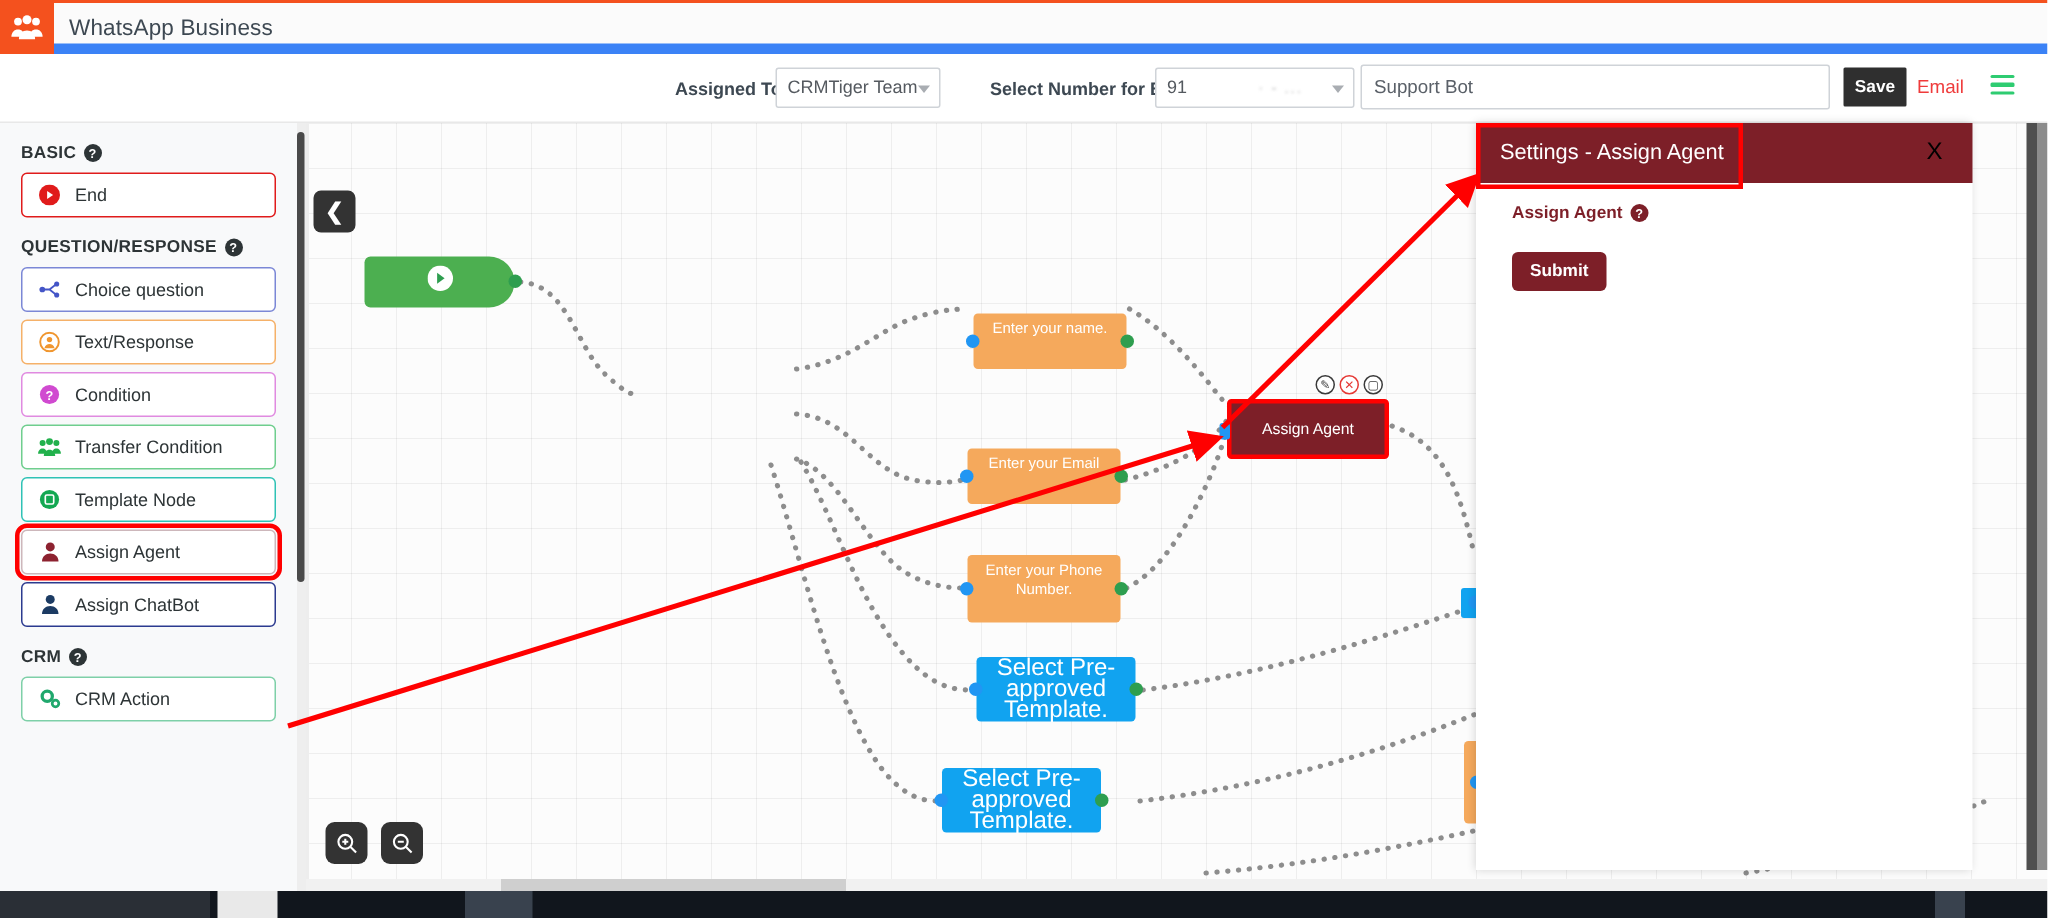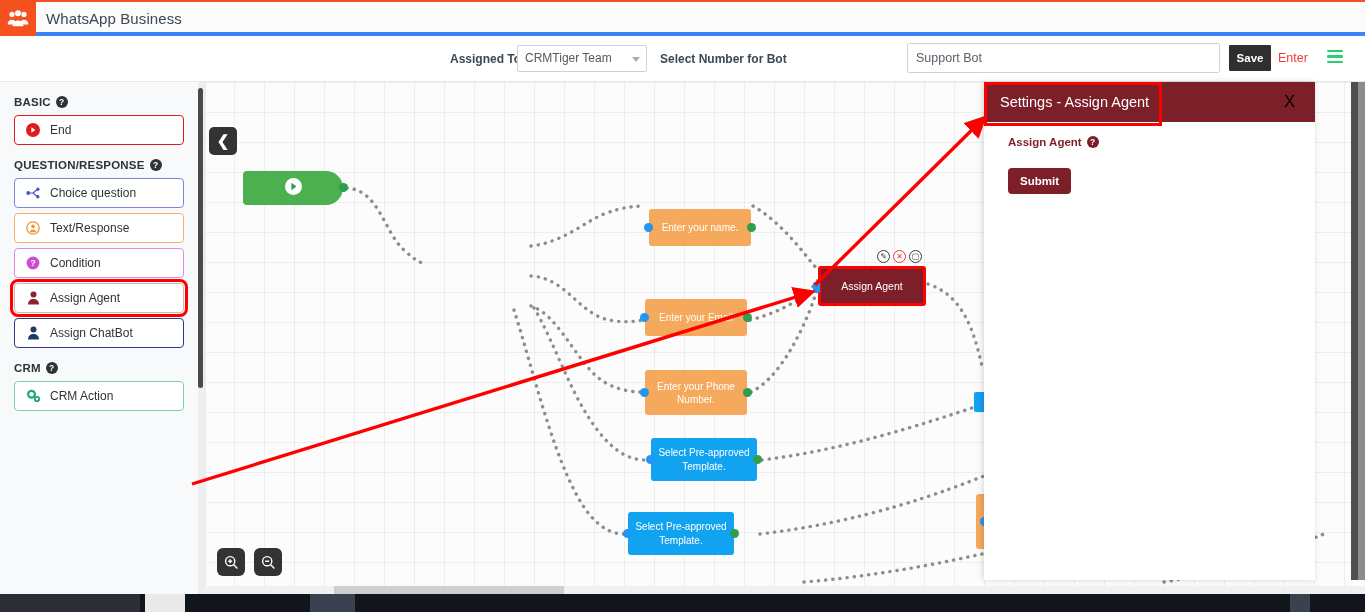--- a/index.html
+++ b/index.html
@@ -7,21 +7,21 @@
     width: 1365px; height: 612px;
     font-family: "Liberation Sans", sans-serif;
     overflow: hidden;
     background: #ffffff;
   }
   #app { position: relative; width: 1365px; height: 612px; overflow: hidden; }
 
   
   .brandbar {
     position: absolute; top: 0; left: 0; width: 1365px; height: 36px;
-    background: #fbfbfb; border-bottom: 4px solid #3b82f6;
+    background: #fbfbfb; border-bottom: 7px solid #3b82f6;
   }
   .brandbar::before {
     content: ""; position: absolute; top: 0; left: 0; width: 1365px; height: 2px;
     background: #f4511e;
   }
   .brand-logo {
     position: absolute; top: 2px; left: 0; width: 36px; height: 34px;
     background: #f4511e; display: flex; align-items: center; justify-content: center;
   }
   .brand-title {
@@ -146,25 +146,25 @@
     background: #5c6bc0; color: #fff; font-size: 10px; line-height: 13px;
     padding: 8px 7px; font-weight: 500;
   }
   .node-choice {
     margin: 5px 6px 0 6px; height: 22px; border: 1px solid #8b9ae0; border-radius: 4px;
     background: #fff; display: flex; align-items: center; padding-left: 8px;
     font-size: 10px; color: #2d3436;
   }
   .node-text {
     background: #f5a95c; border-radius: 3px; color: #ffffff; font-size: 10px;
-    display: flex; align-items: center; justify-content: center; text-align: center;
+    display: flex; justify-content: center; text-align: center;
     line-height: 13px; padding: 4px;
   }
   .node-template {
-    background: #11a3f0; border-radius: 3px; color: #ffffff; font-size: 10px;
+    background: #11a3f0; border-radius: 3px; color: #ffffff; font-size: 16px;
     display: flex; align-items: center; justify-content: center; text-align: center;
     line-height: 14px; padding: 4px;
   }
   .node-assign {
     background: #7d1f28; border-radius: 3px; color: #ffffff; font-size: 10.5px;
     display: flex; align-items: center; justify-content: center;
     border: 3px solid #ff0000;
   }
   .port { position: absolute; width: 9px; height: 9px; border-radius: 50%; }
   .port.in { background: #2196f3; }
@@ -254,34 +254,39 @@
         <path d="M5.6 16.2c0-3.6 2.4-5.8 5.4-5.8s5.4 2.2 5.4 5.8z" fill="#fff"></path>
       </svg>
     </div>
     <div class="brand-title">WhatsApp Business</div>
   </div>
 
   <div class="subbar"></div>
 
   <div class="subbar-inner">
     <div class="lbl" style="left:245px;top:0">Assigned To</div>
-    <div class="fld" style="left:312px;width:130px">
+    <div class="fld" style="left:312px;width:110px">
       <span>CRMTiger Team</span>
       <span class="caret"></span>
     </div>
 
     <div class="lbl" style="left:455px;top:0">Select Number for Bot</div>
+    <div class="fld" style="left:565px;width:133px">
+      <span>91</span>
+      <span class="blur">· - ...</span>
+      <span class="caret"></span>
+    </div>
 
     <div class="textfld" style="left:702px;width:313px">
       <span>Support Bot</span>
     </div>
   </div>
 
   <div class="btn-save">Save</div>
-  <div class="btn-cancel">Enter</div>
+  <div class="btn-cancel">Email</div>
   <div class="hamburger">
       <i></i>
       <i></i>
       <i></i>
     </div>
 
   <div class="palette">
 
     <div class="pal-section">
       <span>BASIC</span>
@@ -328,21 +333,43 @@
     <div class="pal-item" style="border-color:#e08ae0">
       <span class="ic">
         <svg width="14" height="14" viewBox="0 0 14 14">
             <circle cx="7" cy="7" r="6.4" fill="#d04ad0"></circle>
             <text x="7" y="10.4" font-size="8.5" font-family="Liberation Sans" fill="#fff" text-anchor="middle" font-weight="bold">?</text>
           </svg>
       </span>
       <span>Condition</span>
     </div>
 
-
+    <div class="pal-item" style="border-color:#6fce8e">
+      <span class="ic">
+        <svg width="16" height="13" viewBox="0 0 16 13">
+            <circle cx="3.4" cy="3.4" r="2" fill="#22b14c"></circle>
+            <circle cx="8" cy="2.4" r="2.3" fill="#22b14c"></circle>
+            <circle cx="12.6" cy="3.4" r="2" fill="#22b14c"></circle>
+            <path d="M0.4 10.5c0-2.2 1.4-3.5 3-3.5s3 1.3 3 3.5z" fill="#22b14c"></path>
+            <path d="M9.6 10.5c0-2.2 1.4-3.5 3-3.5s3 1.3 3 3.5z" fill="#22b14c"></path>
+            <path d="M4.2 12c0-2.6 1.7-4.2 3.8-4.2S11.8 9.4 11.8 12z" fill="#22b14c"></path>
+          </svg>
+      </span>
+      <span>Transfer Condition</span>
+    </div>
+
+    <div class="pal-item" style="border-color:#2fc2b5">
+      <span class="ic">
+        <svg width="14" height="14" viewBox="0 0 14 14">
+            <circle cx="7" cy="7" r="6.4" fill="#13a852"></circle>
+            <rect x="4.2" y="4" width="5.6" height="6" rx="1" fill="none" stroke="#fff" stroke-width="1.1"></rect>
+          </svg>
+      </span>
+      <span>Template Node</span>
+    </div>
 
 
 
     <div class="pal-item sel-outline" style="border-color:#cdb7bb">
       <span class="ic">
         <svg width="13" height="14" viewBox="0 0 13 14">
             <circle cx="6.5" cy="3.6" r="3" fill="#8d2230"></circle>
             <path d="M1 13.4c0-3.4 2.4-5.4 5.5-5.4S12 10 12 13.4z" fill="#8d2230"></path>
           </svg>
       </span>

